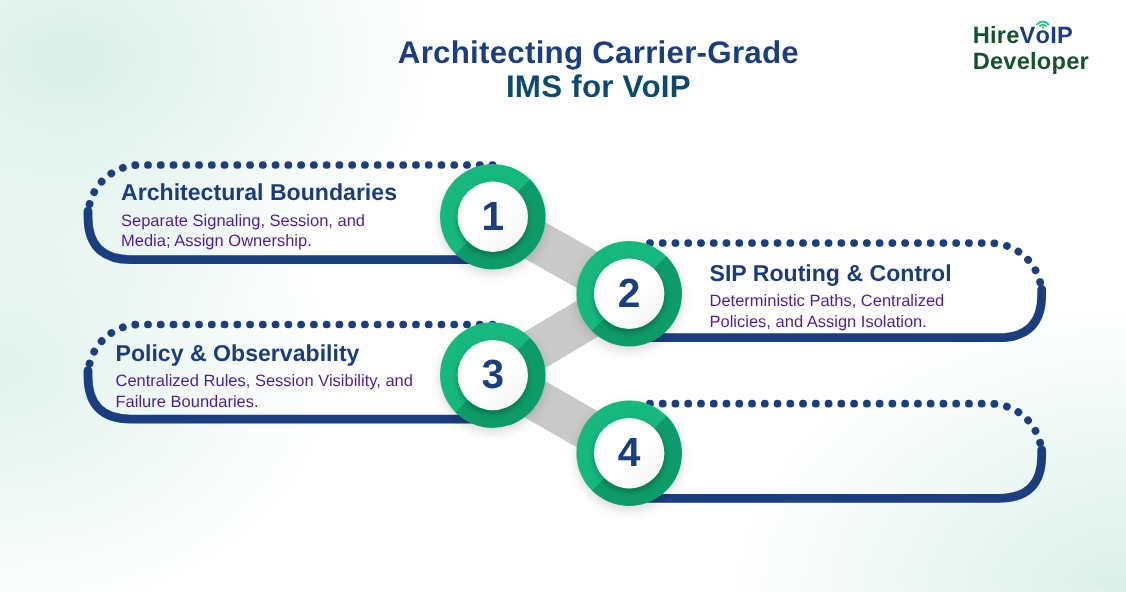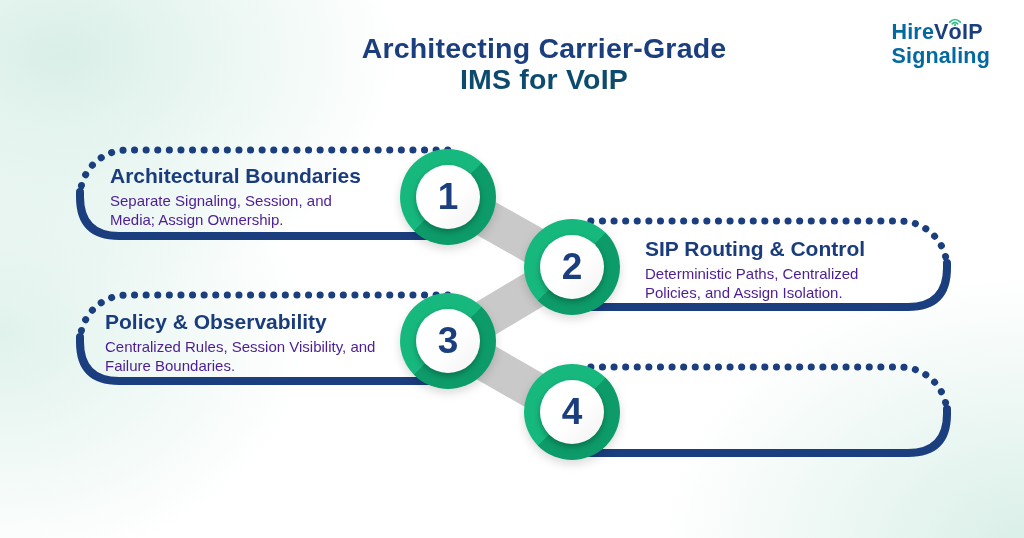--- a/index.html
+++ b/index.html
@@ -12,21 +12,21 @@
       radial-gradient(560px 420px at 100% 102%, #d9efe7 0%, rgba(217,239,231,0) 65%),
       #ffffff;
   }
   .title-block{position:absolute;top:33px;left:0;width:100%;text-align:center;
     font-weight:bold;font-size:28.5px;line-height:31px;letter-spacing:.2px;padding-left:32px;}
   .title-line1{color:#1b3e7f;}
   .title-line2{color:#0c4a6e;}
 
   .logo{position:absolute;top:21px;right:34px;text-align:left;
     font-weight:bold;font-size:21.5px;line-height:23.5px;letter-spacing:.2px;}
-  .logo .g{color:#0369a1;}
+  .logo .g{color:#14532d;}
   .logo .n{color:#1b3e7f;}
   .voip-o{position:relative;display:inline-block;}
   .wifi{position:absolute;left:50%;top:-5px;transform:translateX(-50%);}
 
   .card{position:absolute;width:390px;height:100px;z-index:1;}
   .card svg{position:absolute;left:0;top:0;}
   .card-text{position:absolute;}
   .card-title{font-weight:bold;font-size:21px;color:#1a3c7d;margin:0 0 4px 0;}
   .card-desc{font-size:15px;line-height:18.5px;color:#4c1d95;margin:0;}
   .w240{max-width:240px;} .w250{max-width:250px;} .w280{max-width:281px;}
@@ -50,21 +50,21 @@
   <div class="title-line1">Architecting Carrier-Grade</div>
   <div class="title-line2">IMS for VoIP</div>
 </div>
 
 <div class="logo">
   <div><span class="g">Hire</span><span class="n">V</span><span class="n voip-o"><span>o</span><svg class="wifi" width="15" height="10" viewBox="0 0 15 10">
           <path d="M2.2 6.2 Q7.5 0.8 12.8 6.2" stroke="#2bc389" stroke-width="1.7" fill="none" stroke-linecap="round"></path>
           <path d="M4.8 7.8 Q7.5 5.2 10.2 7.8" stroke="#2bc389" stroke-width="1.7" fill="none" stroke-linecap="round"></path>
           <circle cx="7.5" cy="9" r="1.1" fill="#2bc389"></circle>
         </svg></span><span class="n">IP</span></div>
-  <div class="g">Signaling</div>
+  <div class="g">Developer</div>
 </div>
 
 <div class="band" style="left:448px;top:178px;width:143px;transform:rotate(29.4deg);"></div>
 <div class="band" style="left:572px;top:248px;width:145px;transform:rotate(149.2deg);"></div>
 <div class="band" style="left:448px;top:322px;width:144px;transform:rotate(29.8deg);"></div>
 
 <div class="card" style="left:72px;top:142px;">
   <svg width="390" height="100" viewBox="0 0 390 100">
     <path d="M8 55 A47 47 0 0 1 55 8 L383 8" fill="none" stroke="#1b3e7f" stroke-width="7" stroke-linecap="round" stroke-dasharray="0.1 11.5"></path>
     <path d="M8 50 L8 55 Q8 94 47 94 L386 94" fill="none" stroke="#1b3e7f" stroke-width="8" stroke-linecap="round"></path>

